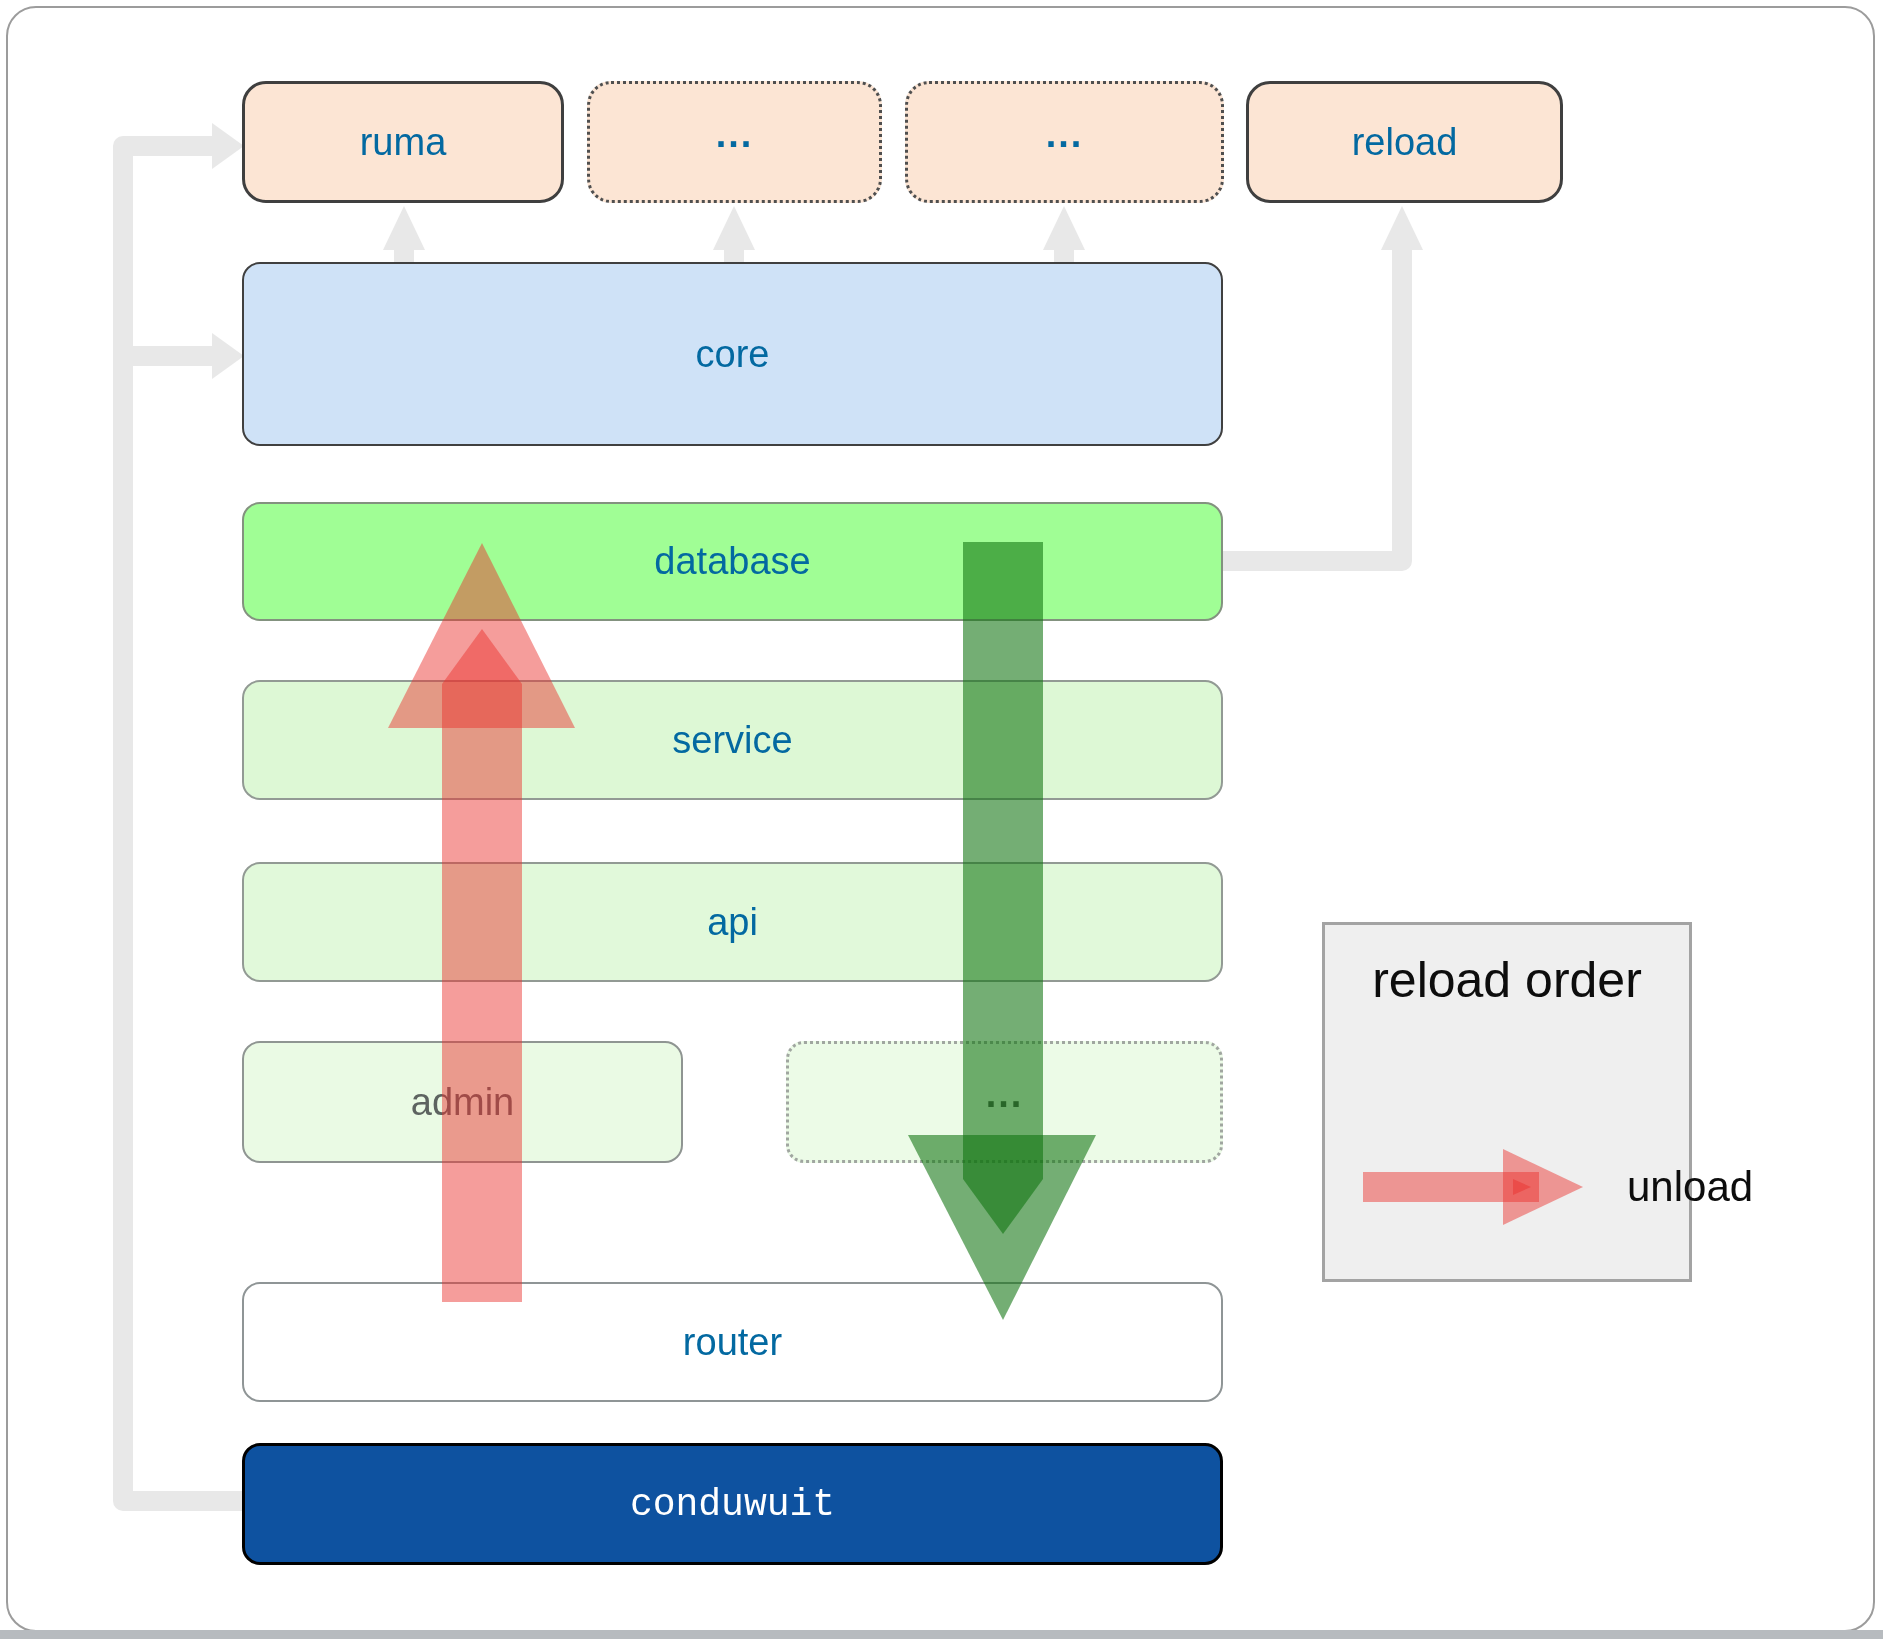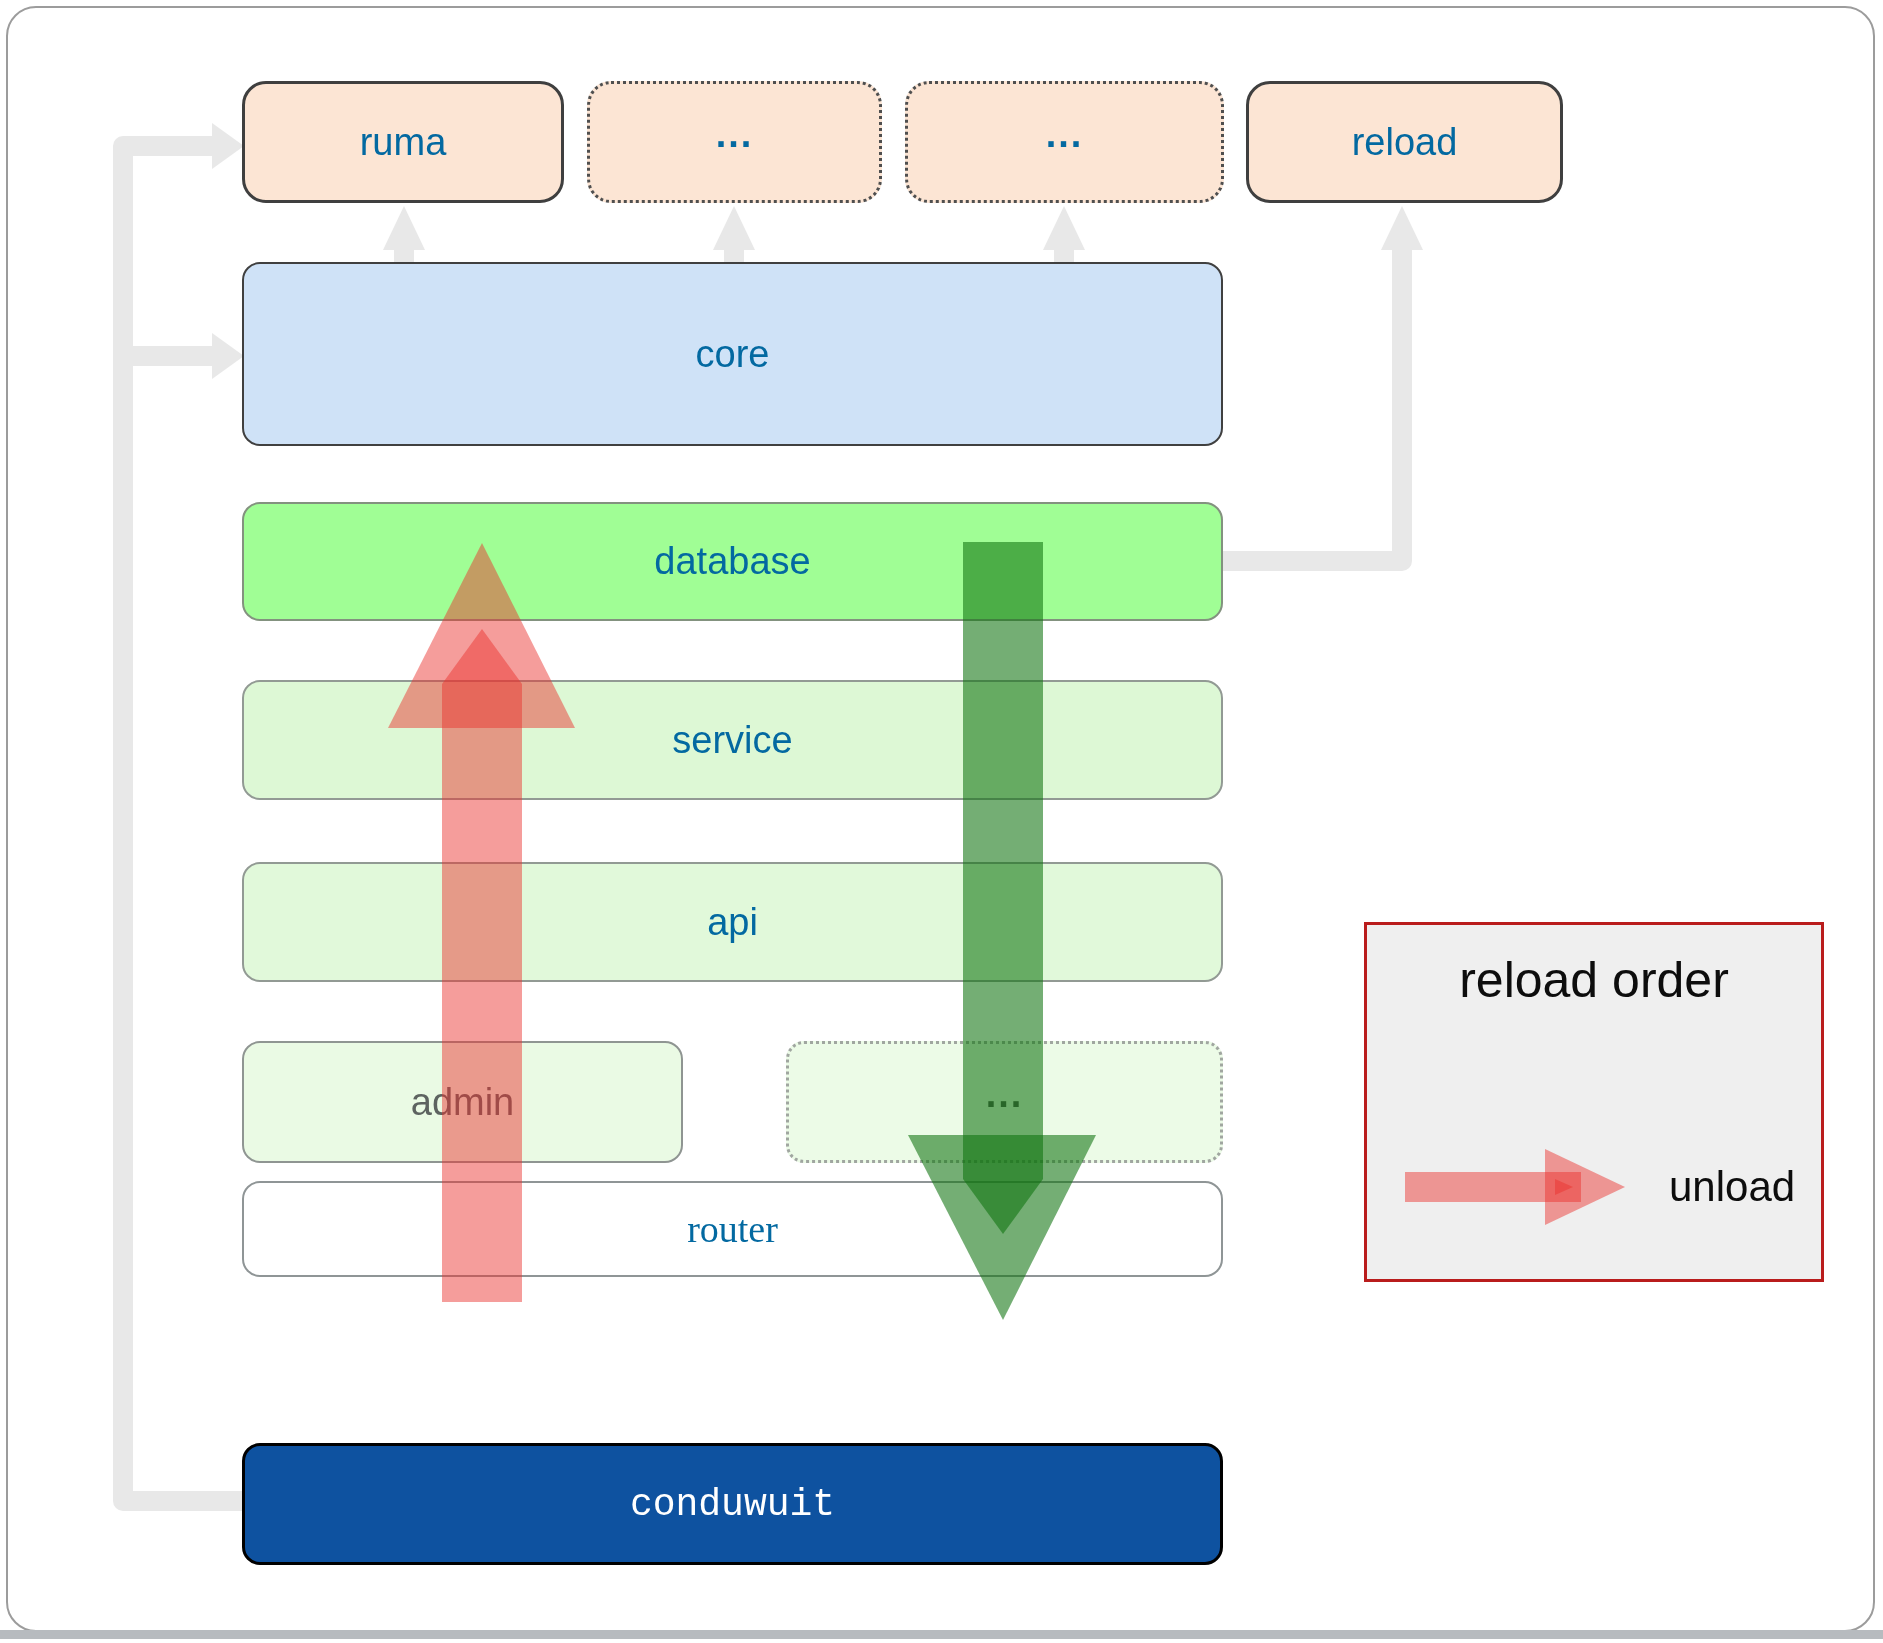--- a/index.html
+++ b/index.html
@@ -16,22 +16,22 @@
   .peach-dotted{background:#fce5d4;border:3px dotted #4f4f4f;border-radius:24px;}
   .core{background:#cfe2f7;border:2px solid #404040;}
   .database{background:#a0fe95;border:2px solid #83927f;}
   .service{background:#ddf8d5;border:2px solid #929a94;}
   .api{background:#e1f9da;border:2px solid #929a94;}
   .admin{background:#eafae4;border:2px solid #8f9592;color:#5d6360;}
   .admin-dotted{background:#ecfbe7;border:3px dotted #a0a6a0;color:#4c544c;}
   .router{background:#ffffff;border:2px solid #8f9596;}
   .conduwuit{background:#0e52a0;border:3px solid #000000;color:#ffffff;font-family:Liberation Mono, monospace;}
   .dots{font-weight:700;letter-spacing:2px;transform:translateY(-8px);}
-  .legend{position:absolute;left:1322px;top:922px;width:460px;height:360px;box-sizing:border-box;
-          background:#efefef;border:3px solid #b91c1c;z-index:3;margin-left:42px;}
+  .legend{position:absolute;left:1322px;top:922px;width:370px;height:360px;box-sizing:border-box;
+          background:#efefef;border:3px solid #a3a3a3;z-index:3;}
   .legend-title{position:absolute;left:0;top:26px;width:100%;text-align:center;
                 font-size:50px;color:#0d0d0d;}
   .legend-row{position:absolute;left:36px;width:400px;height:84px;display:flex;align-items:center;}
   .legend-row .lbl{position:absolute;left:266px;font-size:42px;color:#0d0d0d;}
   .legend-row svg{display:block;}
   .row-load{top:118px;}
   .row-unload{top:220px;}
 </style>
 </head>
 <body>
@@ -89,21 +89,21 @@
     <span>api</span>
   </div>
 
   <div class="box admin rounded" style="left:242px;top:1041px;width:441px;height:122px;">
     <span>admin</span>
   </div>
   <div class="box admin-dotted rounded" style="left:786px;top:1041px;width:437px;height:122px;">
     <span class="dots">...</span>
   </div>
 
-  <div class="box router rounded" style="left:242px;top:1181px;width:981px;height:96px;font-family:Liberation Serif, serif;">
+  <div class="box router rounded" style="left:242px;top:1282px;width:981px;height:120px;">
     <span>router</span>
   </div>
 
   <div class="box conduwuit rounded" style="left:242px;top:1443px;width:981px;height:122px;">
     <span>conduwuit</span>
   </div>
 
   <svg class="layer" style="z-index:5" viewBox="0 0 1883 1643">
     <g fill="rgba(15,115,15,0.58)">
       <rect x="963" y="542" width="80" height="637"></rect>

